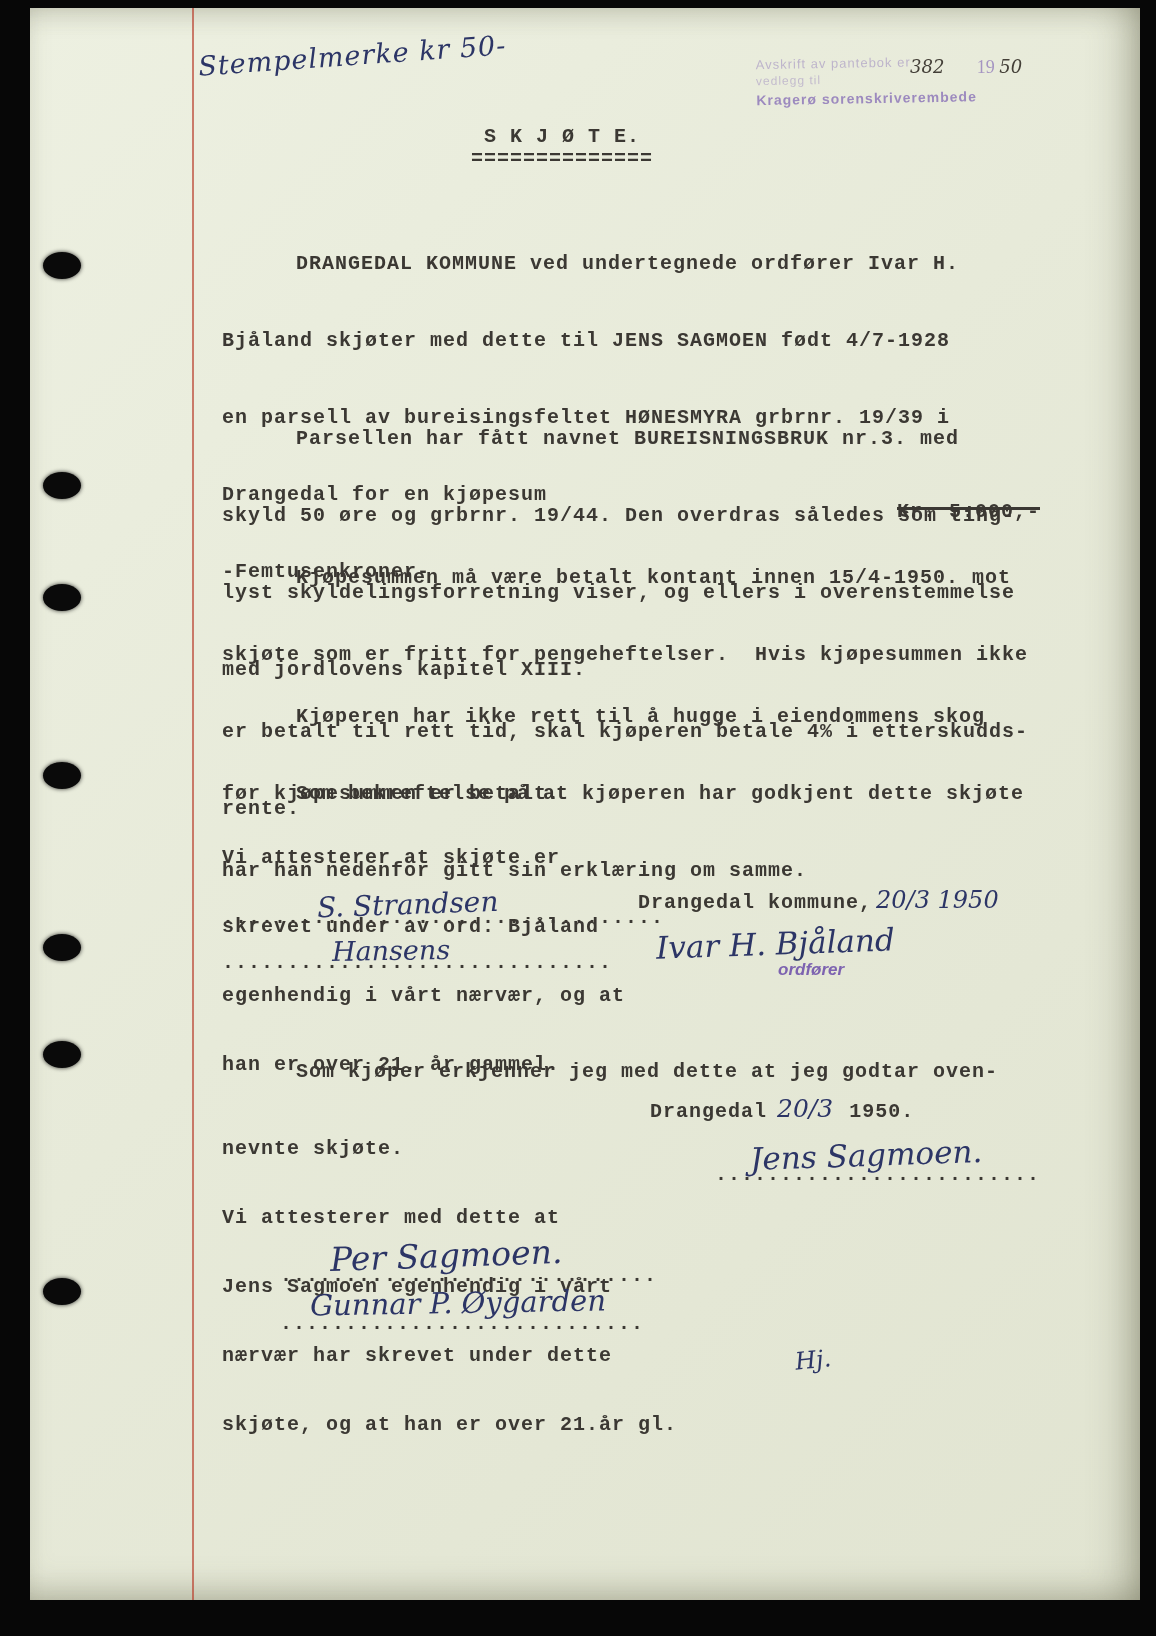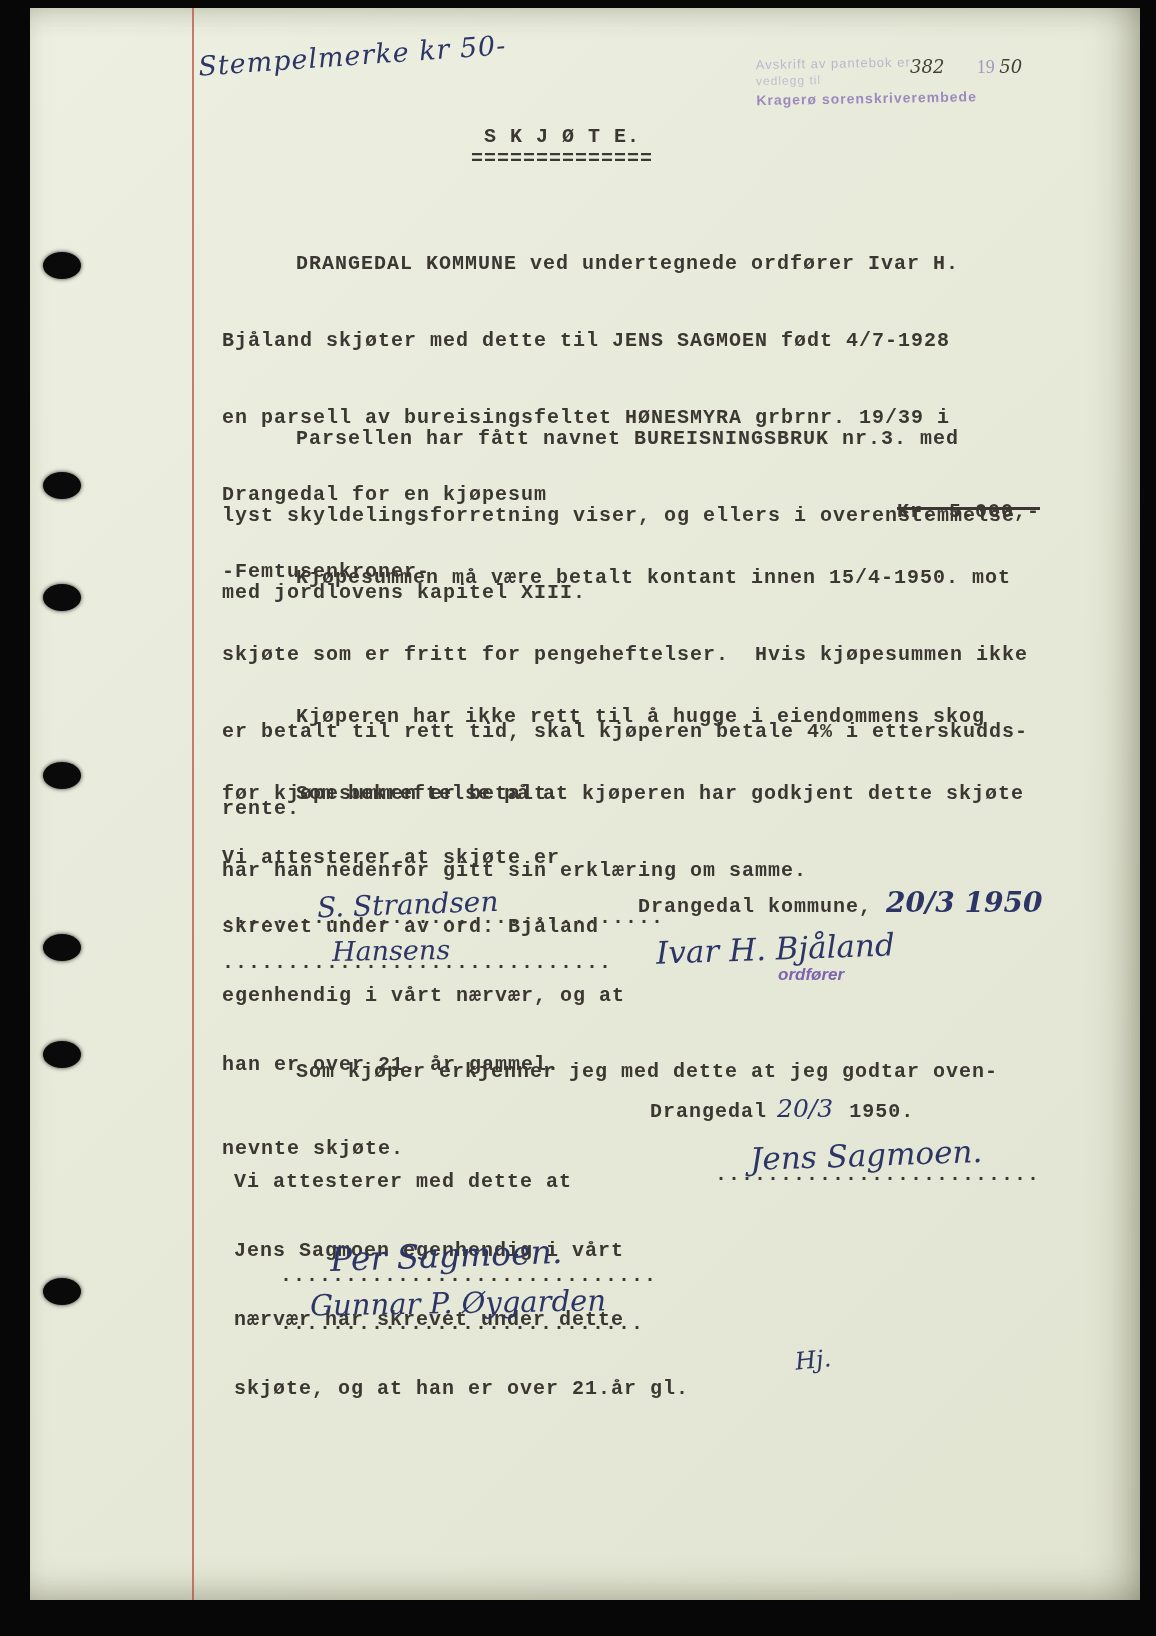--- a/index.html
+++ b/index.html
@@ -95,20 +95,21 @@
     <div class="line">en parsell av bureisingsfeltet HØNESMYRA grbrnr. 19/39 i</div>
     <div class="line row">
       <span>Drangedal for en kjøpesum</span>
       <span class="amount">Kr. 5.000,-</span>
     </div>
     <div class="line">-Femtusenkroner-</div>
   </div>
 
   <div class="block tw lh31" style="top:369px;">
     <div class="line indent">Parsellen har fått navnet BUREISNINGSBRUK nr.3. med</div>
+    <div class="line">skyld 50 øre og grbrnr. 19/44. Den overdras således som ting-</div>
     <div class="line">lyst skyldelingsforretning viser, og ellers i overenstemmelse</div>
     <div class="line">med jordlovens kapitel XIII.</div>
   </div>
 
   <div class="block tw lh31" style="top:508px;">
     <div class="line indent">Kjøpesummen må være betalt kontant innen 15/4-1950. mot</div>
     <div class="line">skjøte som er fritt for pengeheftelser.  Hvis kjøpesummen ikke</div>
     <div class="line">er betalt til rett tid, skal kjøperen betale 4% i etterskudds-</div>
     <div class="line">rente.</div>
   </div>
@@ -136,38 +137,38 @@
   </div>
 
   <div class="sigline" style="left:192px;top:943px;">
     <span class="tw dots">..............................</span>
     <span class="hand sig" style="left:110px;top:-16px;font-size:27px;transform:rotate(-1deg);">Hansens</span>
   </div>
 
   <div style="position:absolute;left:608px;top:878px;width:460px;">
     <div>
       <span class="tw">Drangedal kommune,</span>
-      <span class="hand" style="font-size:28px;margin-left:10px;font-weight:bold;">20/3 1950</span>
+      <span class="hand" style="font-size:24px;">20/3 1950</span>
     </div>
     <div class="hand" style="font-size:31px;margin-top:8px;margin-left:18px;transform:rotate(-2deg);">Ivar H. Bjåland</div>
     <div class="purple-stamp" style="font-size:17px;margin-top:2px;margin-left:140px;font-style:italic;">ordfører</div>
   </div>
 
   <div class="block tw lh31" style="top:1002px;">
     <div class="line indent">Som kjøper erkjenner jeg med dette at jeg godtar oven-</div>
     <div class="line">nevnte skjøte.</div>
   </div>
 
   <div style="position:absolute;left:620px;top:1086px;">
     <span class="tw">Drangedal</span>
     <span class="hand" style="font-size:25px;margin-left:6px;">20/3</span>
     <span class="tw" style="margin-left:12px;">1950.</span>
   </div>
 
-  <div class="block tw lh23" style="top:1116px;width:480px;margin-left:12px;">
+  <div class="block tw lh23" style="top:1152px;width:480px;">
     <div class="line">Vi attesterer med dette at</div>
     <div class="line">Jens Sagmoen egenhendig i vårt</div>
     <div class="line">nærvær har skrevet under dette</div>
     <div class="line">skjøte, og at han er over 21.år gl.</div>
   </div>
 
   <div class="sigline" style="left:685px;top:1155px;">
     <span class="tw dots">.........................</span>
     <span class="hand sig" style="left:35px;top:-26px;font-size:31px;transform:rotate(-2deg);">Jens Sagmoen.</span>
   </div>

